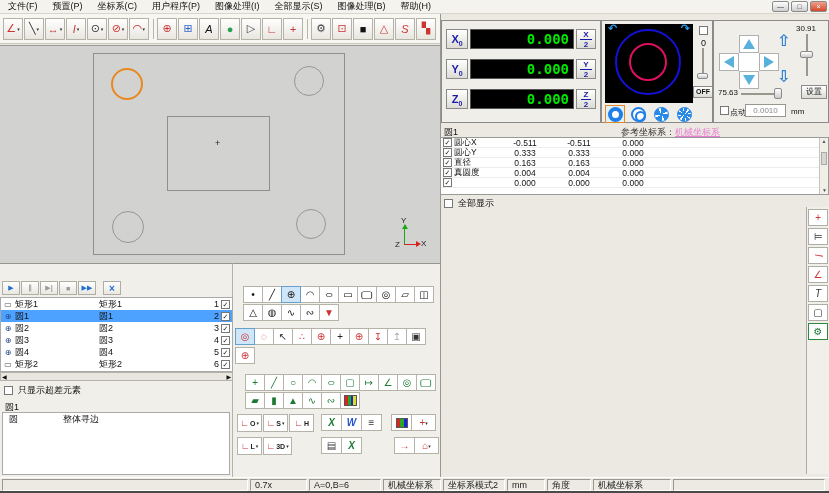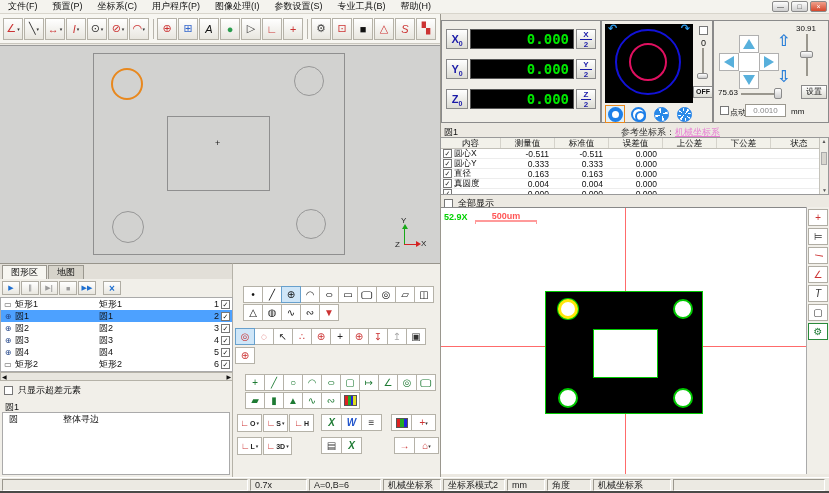--- a/index.html
+++ b/index.html
@@ -113,21 +113,21 @@
 .rdiv { position:absolute; left:440px; top:14px; width:1px; height:463px; background:#9a978e; }
 .mhead { position:absolute; left:441px; top:125px; width:388px; height:12px; }
 .mtitle { position:absolute; left:3px; top:1px; }
 .ref { position:absolute; left:180px; top:1px; color:#333; }
 .reflink { color:#e87fd4; text-decoration:underline; }
 .mtable { position:absolute; left:440px; top:137px; width:389px; height:58px; background:#fff; border:1px solid #999; font-size:8.5px; overflow:hidden; }
 .mth { display:flex; height:11px; background:#f2f1ea; border-bottom:1px solid #c2c0b8; }
 .mth span { border-right:1px solid #d5d3cb; text-align:center; line-height:11px; }
 .mtr { display:flex; height:10px; align-items:center; border-bottom:1px solid #ededed; }
 .mname { width:60px; display:flex; align-items:center; }
-.mnum { width:54px; text-align:right; padding-right:6px; }
+.mnum { width:54px; text-align:center; padding-right:6px; }
 .mst { flex:1; }
 .w60 { width:60px; } .w54 { width:54px; } .wfl { flex:1; }
 .vscroll { position:absolute; right:0; top:0; width:9px; height:56px; background:#f0efe8; border-left:1px solid #c5c3bb; font-size:5px; text-align:center; color:#555; }
 .vthumb { position:absolute; left:1px; top:14px; width:6px; height:13px; background:#d8d6cf; border:1px solid #aaa; }
 .showall { position:absolute; left:442px; top:197px; display:flex; gap:3px; align-items:center; }
 
 
 .camera { position:absolute; left:441px; top:207px; width:365px; height:267px; background:#fff; border-top:1px solid #888; overflow:hidden; }
 .chv { position:absolute; left:184px; top:0; width:1px; height:267px; background:#ff6b6b; }
 .chh { position:absolute; left:0; top:138px; width:365px; height:1px; background:#ff6b6b; }
@@ -155,22 +155,22 @@
 <body>
 
 <div class="app">
 
   <div class="menubar">
     <span class="menu-item">文件(F)</span>
     <span class="menu-item">预置(P)</span>
     <span class="menu-item">坐标系(C)</span>
     <span class="menu-item">用户程序(P)</span>
     <span class="menu-item">图像处理(I)</span>
-    <span class="menu-item">参数设置(S)</span>
-    <span class="menu-item">专业工具(B)</span>
+    <span class="menu-item">全部显示(S)</span>
+    <span class="menu-item">图像处理(B)</span>
     <span class="menu-item">帮助(H)</span>
     <div class="win-controls">
       <span class="wbtn">—</span>
       <span class="wbtn">□</span>
       <span class="wbtn close">×</span>
     </div>
   </div>
 
   <div class="toolbar">
     <span class="tbtn">
@@ -257,24 +257,20 @@
       <div class="ax-vh"></div>
       <div class="ax-v"></div>
       <div class="ax-h"></div>
       <div class="ax-hh"></div>
       <span class="ax-x">X</span>
       <span class="ax-z">Z</span>
     </div>
   </div>
 
   <div class="left-panel">
-    <div class="tabs">
-      <span class="tab active">图形区</span>
-      <span class="tab">地图</span>
-    </div>
     <div class="playbar">
       <span class="pbtn" style="color: rgb(31, 111, 208);">▶</span>
       <span class="pbtn" style="color: rgb(154, 154, 154);">∥</span>
       <span class="pbtn" style="color: rgb(154, 154, 154);">▶|</span>
       <span class="pbtn" style="color: rgb(154, 154, 154);">■</span>
       <span class="pbtn" style="color: rgb(31, 111, 208);">▶▶</span>
       <span class="pbtn" style="margin-left: 6px; font-size: 10px; color: rgb(31, 111, 208);">×</span>
     </div>
     <div class="elist">
       <div class="erow">
@@ -608,29 +604,20 @@
     <span style="position:absolute;left:16px;top:86px;">点动</span>
     <div class="jinput">0.0010</div>
     <span style="position:absolute;left:77px;top:86px;">mm</span>
   </div>
 
   <div class="mhead">
     <span class="mtitle">圆1</span>
     <span class="ref"><span>参考坐标系：</span><span class="reflink">机械坐标系</span></span>
   </div>
   <div class="mtable">
-    <div class="mth">
-      <span class="w60">内容</span>
-        <span class="w54">测量值</span>
-        <span class="w54">标准值</span>
-        <span class="w54">误差值</span>
-        <span class="w54">上公差</span>
-        <span class="w54">下公差</span>
-        <span class="wfl">状态</span>
-    </div>
     <div class="mtr">
         <span class="mname">
           <span class="cb"><i>✓</i></span>
           <span>圆心X</span>
         </span>
         <span class="mnum">-0.511</span>
         <span class="mnum">-0.511</span>
         <span class="mnum">0.000</span>
         <span class="mnum"></span>
         <span class="mnum"></span>
@@ -684,34 +671,20 @@
         <span class="mnum"></span>
         <span class="mst"></span>
       </div>
     <div class="vscroll"><span>▲</span><div class="vthumb"></div><span style="position:absolute;bottom:1px;left:2px;">▼</span></div>
   </div>
   <div class="showall">
     <span class="cb"></span>
     <span>全部显示</span>
   </div>
 
-  <div class="camera">
-    <div class="chv"></div>
-    <div class="chh"></div>
-    <div class="part">
-      <div class="pc yellow" style="left:12px;top:7px;"></div>
-      <div class="pc" style="left:127px;top:7px;"></div>
-      <div class="pc" style="left:12px;top:96px;"></div>
-      <div class="pc" style="left:127px;top:96px;"></div>
-      <div class="pr"></div>
-    </div>
-    <span class="mag">52.9X</span>
-    <span class="sbar">500um</span>
-    <div class="sline"></div>
-  </div>
 
   <div class="side-tools">
     <span class="sbtn" style="top:2px;">
         <i style="color: rgb(204, 51, 51);">+</i>
       </span>
     <span class="sbtn" style="top:21px;">
         <i style="color: rgb(51, 51, 51);">⊨</i>
       </span>
     <span class="sbtn" style="top:40px;">
         <i class="rot90" style="color: rgb(204, 51, 51);">I</i>

